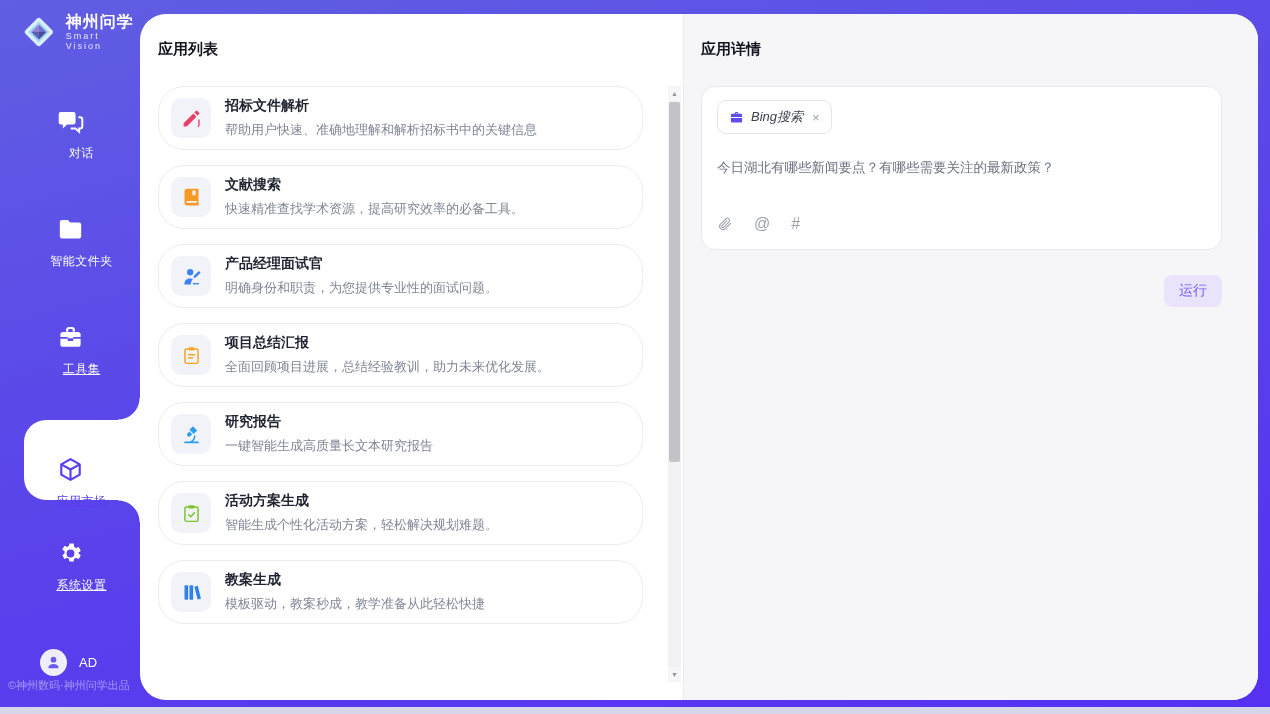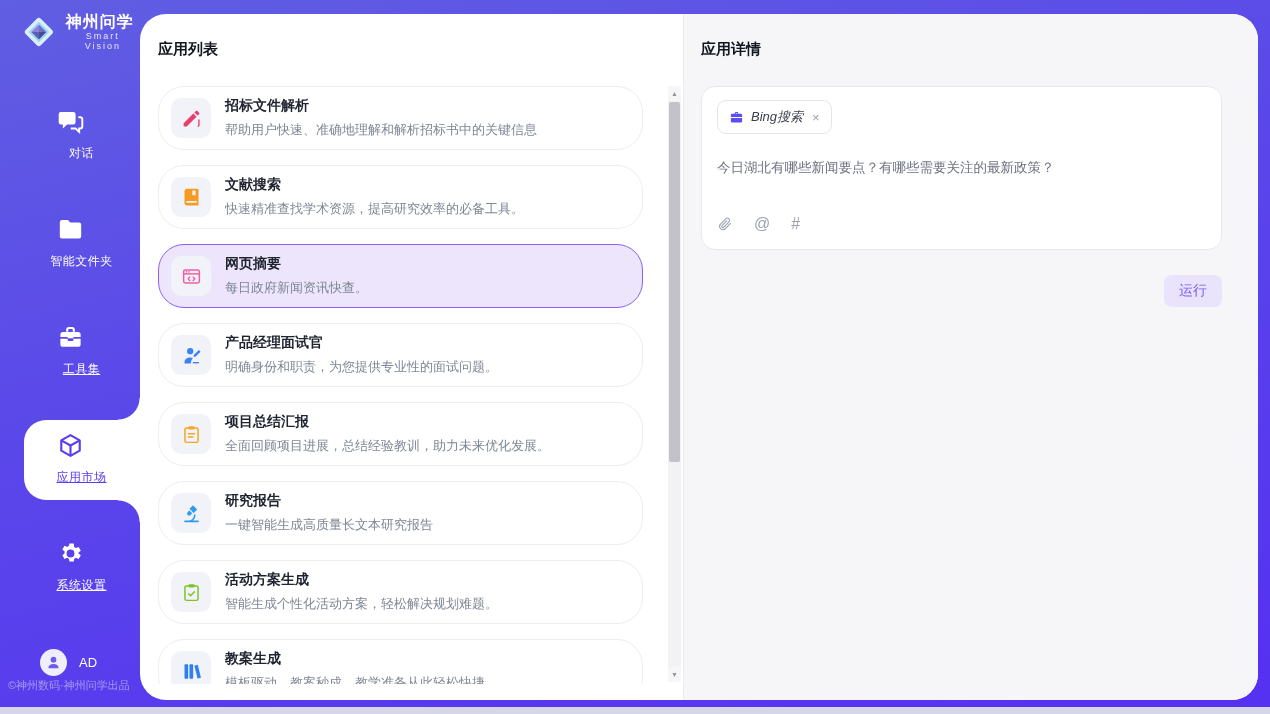--- a/index.html
+++ b/index.html
@@ -9,21 +9,21 @@
     background:linear-gradient(165deg,#605ee2 0%,#5a46ea 45%,#5530f2 100%);
     position:relative; color:#16181d;
   }
   .bottom-strip { position:absolute; left:0; right:0; bottom:0; height:7px; background:#d7d6e9; }
 
   
   .sidebar { position:absolute; left:0; top:0; width:140px; height:707px; z-index:1; }
   .logo { position:absolute; left:20px; top:13px; display:flex; align-items:center; gap:8px; }
   .logo-gem { width:38px; height:38px; }
   .logo-text-title { color:#fff; font-size:16px; font-weight:bold; letter-spacing:1px; line-height:18px; }
-  .logo-text-sub { color:rgba(255,255,255,.85); font-size:9px; letter-spacing:2px;text-align:center; }
+  .logo-text-sub { color:rgba(255,255,255,.85); font-size:9px; letter-spacing:2px; }
   .nav-item { position:absolute; left:0; width:140px; text-align:center; color:#fff; cursor:pointer; }
   .nav-item .nav-ico { display:inline-block; width:27px; height:27px; }
   .nav-item .nav-ico svg { width:27px; height:27px; display:block; }
   .nav-label { display:block; margin-top:6px; font-size:12px; letter-spacing:.5px;margin-left:23px; }
   .nav-label.underline { text-decoration:underline; }
   .active-bump { position:absolute; left:24px; right:0; top:420px; height:80px; background:#fff; border-radius:22px 0 0 22px; }
   .active-bump::before, .active-bump::after { content:""; position:absolute; right:0; width:22px; height:22px; }
   .active-bump::before { top:-22px; background:radial-gradient(circle 22px at 0 0, rgba(0,0,0,0) 21px, #fff 22px); }
   .active-bump::after  { bottom:-22px; background:radial-gradient(circle 22px at 0 100%, rgba(0,0,0,0) 21px, #fff 22px); }
   .nav-item.active { color:#5b3df0; }
@@ -94,21 +94,21 @@
             <path fill="none" stroke="currentColor" stroke-width="1.7" d="M19 8.2h1.5a2 2 0 0 1 2 2v6a2 2 0 0 1-2 2h-.8v3l-3.2-3h-4.3"></path>
           </svg></span><span class="nav-label">对话</span></div>
       <div class="nav-item" style="top: 216px;"><span class="nav-ico"><svg viewBox="0 0 24 24" fill="currentColor">
             <path d="M2.5 5.5a2 2 0 0 1 2-2h5.2l2.1 2.3h7.7a2 2 0 0 1 2 2V18a2 2 0 0 1-2 2h-15a2 2 0 0 1-2-2V5.5z"></path>
           </svg></span><span class="nav-label">智能文件夹</span></div>
       <div class="nav-item" style="top: 324px;"><span class="nav-ico"><svg viewBox="0 0 24 24" fill="currentColor">
             <path d="M10 6.8V5.2c0-.4.3-.7.7-.7h2.6c.4 0 .7.3.7.7v1.6h1.9V5.2a2.6 2.6 0 0 0-2.6-2.6h-2.6a2.6 2.6 0 0 0-2.6 2.6v1.6H10z"></path>
             <path d="M3 9.3A2.3 2.3 0 0 1 5.3 7h13.4A2.3 2.3 0 0 1 21 9.3v2.2h-6.5v1.2h-5v-1.2H3V9.3z"></path>
             <path d="M3 13h6.5v1.5c0 .3.2.5.5.5h4c.3 0 .5-.2.5-.5V13H21v5a2.3 2.3 0 0 1-2.3 2.3H5.3A2.3 2.3 0 0 1 3 18v-5z"></path>
           </svg></span><span class="nav-label underline">工具集</span></div>
-      <div class="nav-item active" style="top: 432px;"><span class="nav-ico"><svg viewBox="0 0 24 24" fill="none" stroke="currentColor" stroke-width="1.9" stroke-linejoin="round">
+      <div class="nav-item active" style="top: 456px;"><span class="nav-ico"><svg viewBox="0 0 24 24" fill="none" stroke="currentColor" stroke-width="1.9" stroke-linejoin="round">
             <path d="M12 2.8 20.2 7.4v9.2L12 21.2 3.8 16.6V7.4z"></path>
             <path d="M3.8 7.4 12 12l8.2-4.6M12 12v9.2"></path>
           </svg></span><span class="nav-label underline">应用市场</span></div>
       <div class="nav-item" style="top: 540px;"><span class="nav-ico"><svg viewBox="0 0 24 24" fill="currentColor">
             <path d="M19.14 12.94a7 7 0 0 0 0-1.88l2.03-1.58-1.92-3.32-2.39.96a7 7 0 0 0-1.63-.94L14.87 3h-3.84l-.36 2.18c-.59.24-1.13.56-1.63.94l-2.39-.96-1.92 3.32 2.03 1.58a7 7 0 0 0 0 1.88l-2.03 1.58 1.92 3.32 2.39-.96c.5.38 1.04.7 1.63.94l.36 2.18h3.84l.36-2.18c.59-.24 1.13-.56 1.63-.94l2.39.96 1.92-3.32-2.03-1.58zM12 15.5A3.5 3.5 0 1 1 15.5 12 3.5 3.5 0 0 1 12 15.5z"></path>
           </svg></span><span class="nav-label underline">系统设置</span></div>
     </div>
   <div class="user-row">
     <span class="avatar">
         <svg viewBox="0 0 24 24" fill="currentColor">
@@ -140,37 +140,20 @@
           </div>
           <div class="app-item">
             <span class="app-ico" style="color: rgb(245, 154, 35);">
               <svg viewBox="0 0 24 24" fill="currentColor">
                 <path d="M7 2h12a1 1 0 0 1 1 1v18H7a3 3 0 0 1-3-3V5a3 3 0 0 1 3-3zm0 14a1 1 0 0 0 0 2h11v-2H7zm6-12v6l1.8-1.2L16.6 10V4H13z"></path>
               </svg>
             </span>
             <div class="app-texts">
               <div class="app-name">文献搜索</div>
               <div class="app-desc">快速精准查找学术资源，提高研究效率的必备工具。</div>
-            </div>
-          </div>
-          <div class="app-item selected">
-            <span class="app-ico" style="color: rgb(238, 95, 167);">
-              <svg viewBox="0 0 24 24">
-                <g fill="none" stroke="currentColor" stroke-width="1.7">
-                  <rect x="3" y="4.5" width="18" height="15" rx="2"></rect>
-                  <path d="M3 9h18"></path>
-                </g>
-                <circle cx="6.2" cy="6.8" r=".95" fill="currentColor"></circle>
-                <circle cx="9.2" cy="6.8" r=".95" fill="currentColor"></circle>
-                <path d="m10.2 12.4-2.1 2.2 2.1 2.2M13.8 12.4l2.1 2.2-2.1 2.2" stroke="currentColor" fill="none" stroke-width="1.5" stroke-linecap="round" stroke-linejoin="round"></path>
-              </svg>
-            </span>
-            <div class="app-texts">
-              <div class="app-name">网页摘要</div>
-              <div class="app-desc">每日政府新闻资讯快查。</div>
             </div>
           </div>
           <div class="app-item">
             <span class="app-ico" style="color: rgb(59, 130, 246);">
               <svg viewBox="0 0 24 24" fill="currentColor">
                 <path d="M10.5 10.6a3.6 3.6 0 1 0-3.6-3.6 3.6 3.6 0 0 0 3.6 3.6zM4 19.6c0-3.2 2.9-5.3 6.5-5.3a8.3 8.3 0 0 1 3.2.6L12 17l-1 4H4v-1.4z"></path>
                 <path d="m14.8 11.2 5.6-5.6 2 2-5.6 5.6-2.6.6z"></path>
                 <path d="M13.5 21h7v-1.6h-7z"></path>
               </svg>
             </span>

